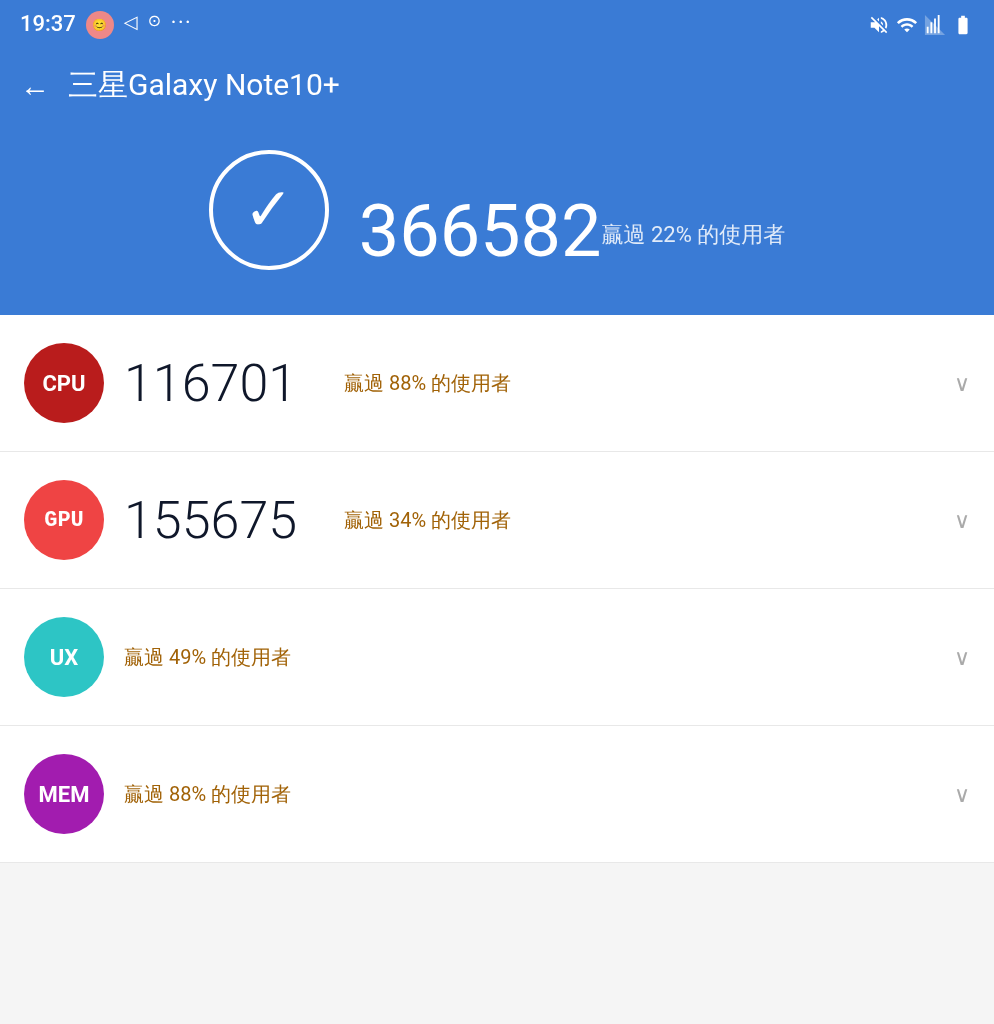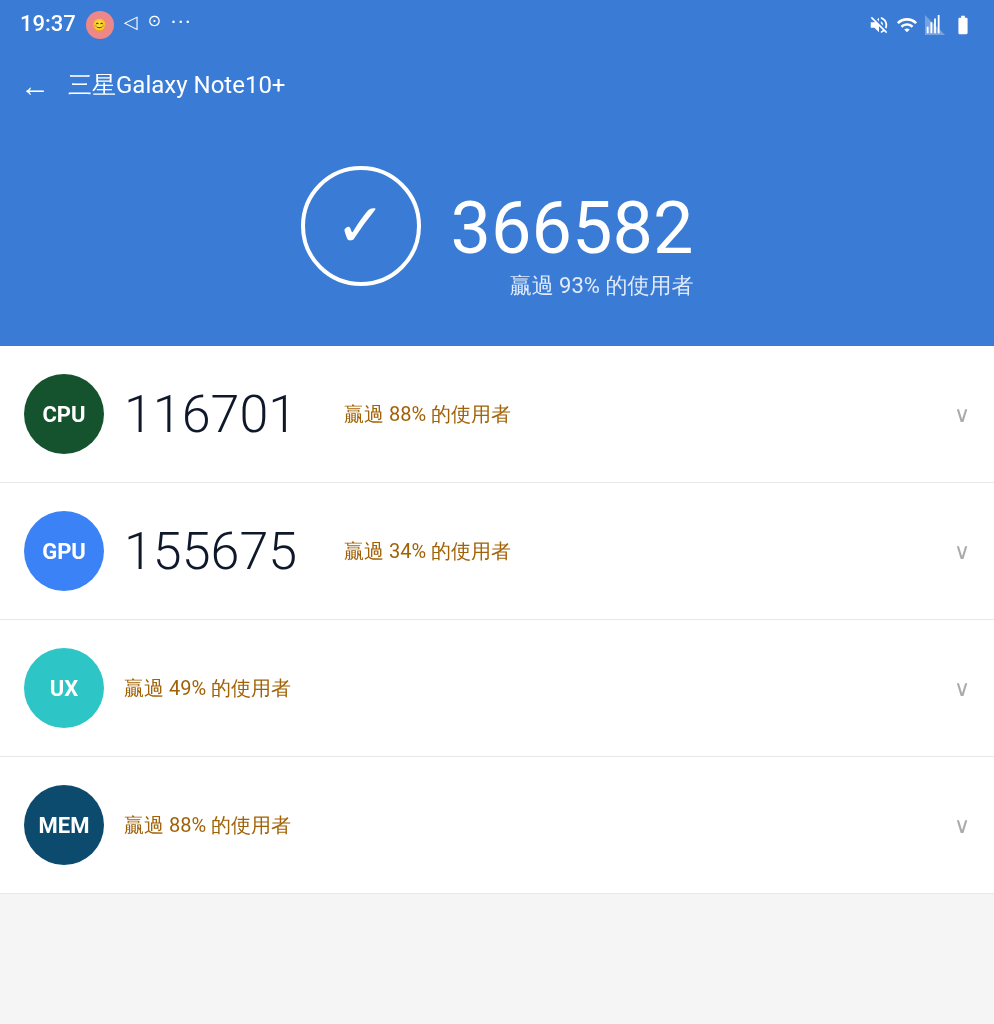--- a/index.html
+++ b/index.html
@@ -54,21 +54,21 @@
       height: 70px;
     }
     .back-btn {
       color: white;
       font-size: 30px;
       margin-right: 18px;
       cursor: pointer;
     }
     .header-title {
       color: white;
-      font-size: 24px;
+      font-size: 30px;
       font-weight: 400;
     }
 
     
     .score-section {
       background: #3a7bd5;
       display: flex;
       align-items: center;
       justify-content: center;
       padding: 30px 20px 45px;
@@ -84,22 +84,22 @@
       justify-content: center;
       flex-shrink: 0;
     }
     .check-mark {
       color: white;
       font-size: 60px;
       line-height: 1;
     }
     .score-info {
       display: flex;
-      flex-direction: column;
-      align-items: flex-end;
+      flex-direction: row;
+      align-items: center;
       margin-top: 43px;
     }
     .score-number {
       color: white;
       font-size: 72px;
       font-weight: 400;
       line-height: 1;
     }
     .score-subtitle {
       color: rgba(255,255,255,0.85);
@@ -125,24 +125,24 @@
       height: 80px;
       border-radius: 50%;
       display: flex;
       align-items: center;
       justify-content: center;
       color: white;
       font-size: 22px;
       font-weight: 700;
       flex-shrink: 0;
     }
-    .badge-cpu { background: #14532d; }
-    .badge-gpu { background: #3b82f6; }
+    .badge-cpu { background: #b91c1c; }
+    .badge-gpu { background: #ef4444; font-family: Liberation Mono, monospace; }
     .badge-ux  { background: #2dc5c5; text-align: center; }
-    .badge-mem { background: #0c4a6e; }
+    .badge-mem { background: #a21caf; }
 
     .benchmark-score {
       font-size: 52px;
       font-weight: 300;
       color: #0f172a;
       min-width: 200px;
     }
     .benchmark-percentile {
       color: #a16207;
       font-size: 20px;
@@ -203,21 +203,21 @@
   <span class="back-btn">←</span>
   <span class="header-title">三星Galaxy Note10+</span>
 </div>
 
 <div class="score-section">
   <div class="check-circle">
     <span class="check-mark">✓</span>
   </div>
   <div class="score-info">
     <span class="score-number">366582</span>
-    <span class="score-subtitle">贏過 93% 的使用者</span>
+    <span class="score-subtitle">贏過 22% 的使用者</span>
   </div>
 </div>
 
 <div class="benchmark-list">
 
   <div class="benchmark-item">
     <div class="benchmark-badge badge-cpu">
       <span>CPU</span>
     </div>
     <span class="benchmark-score">116701</span>

